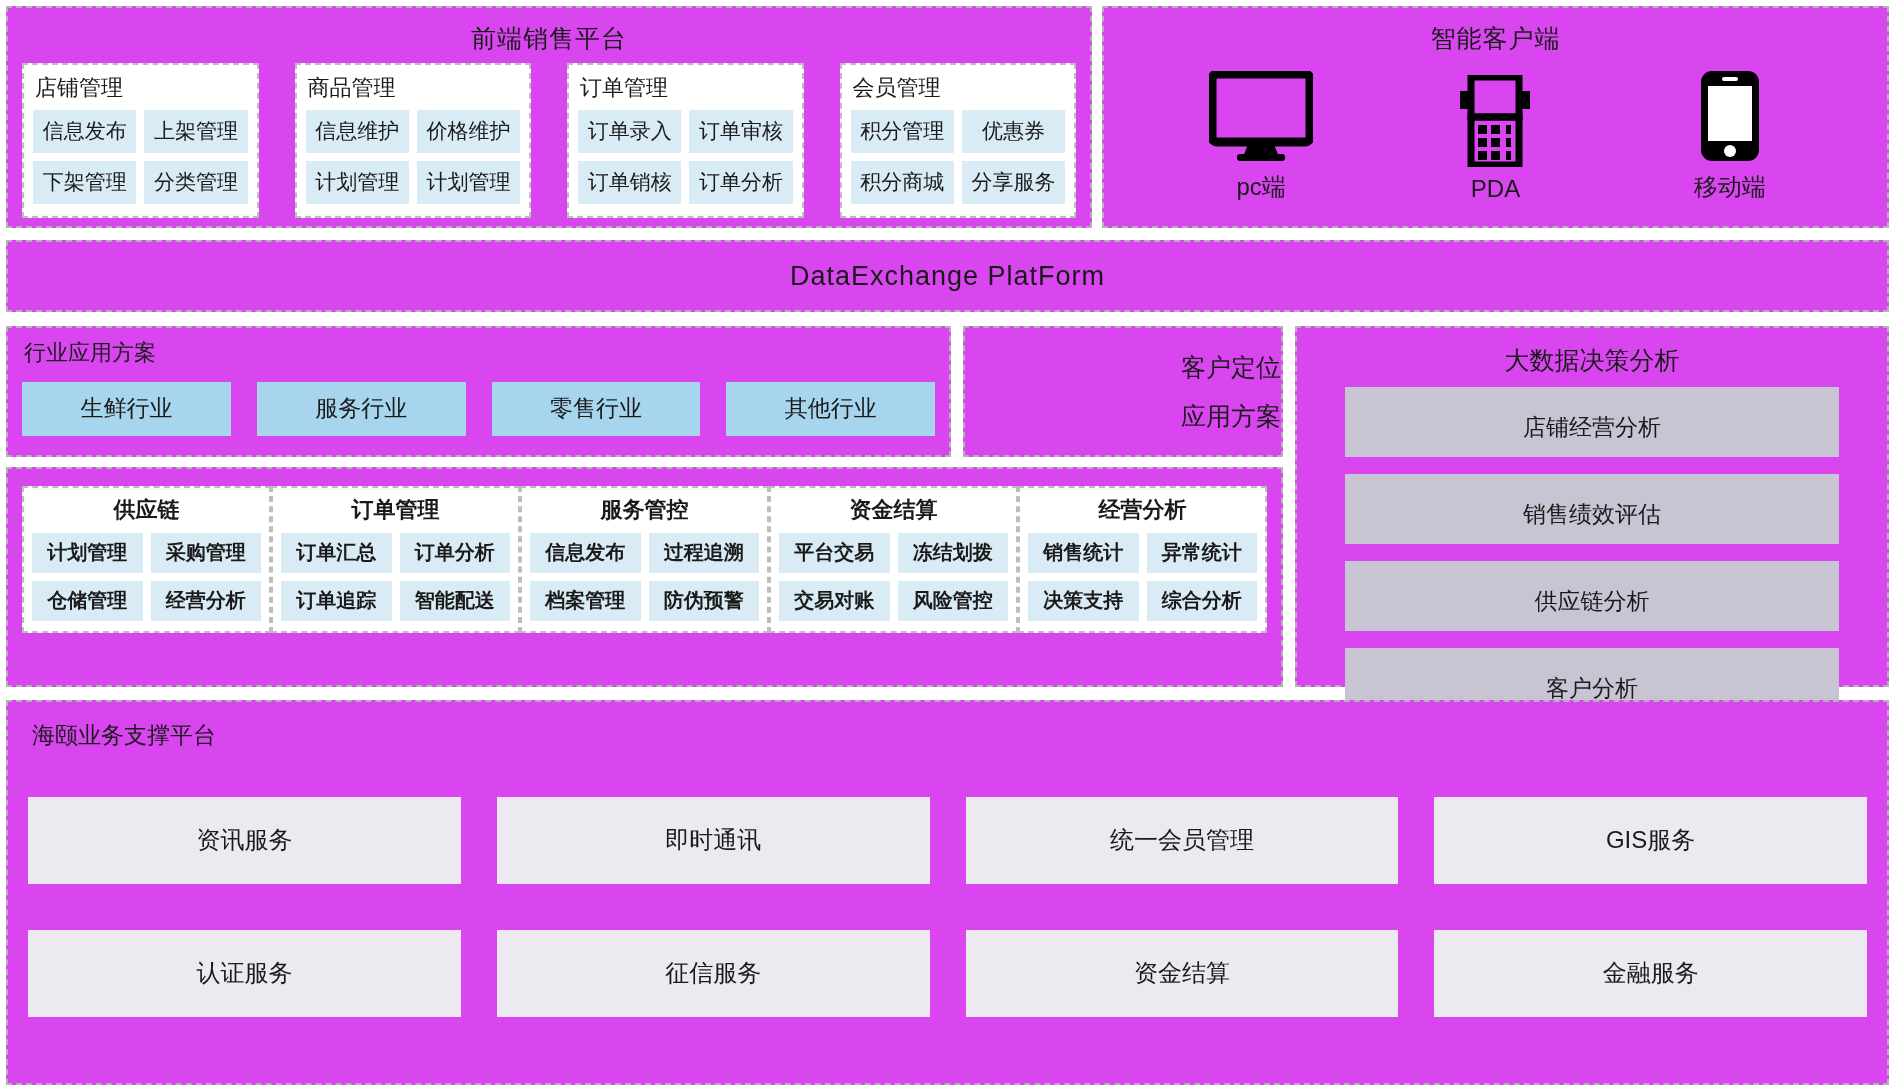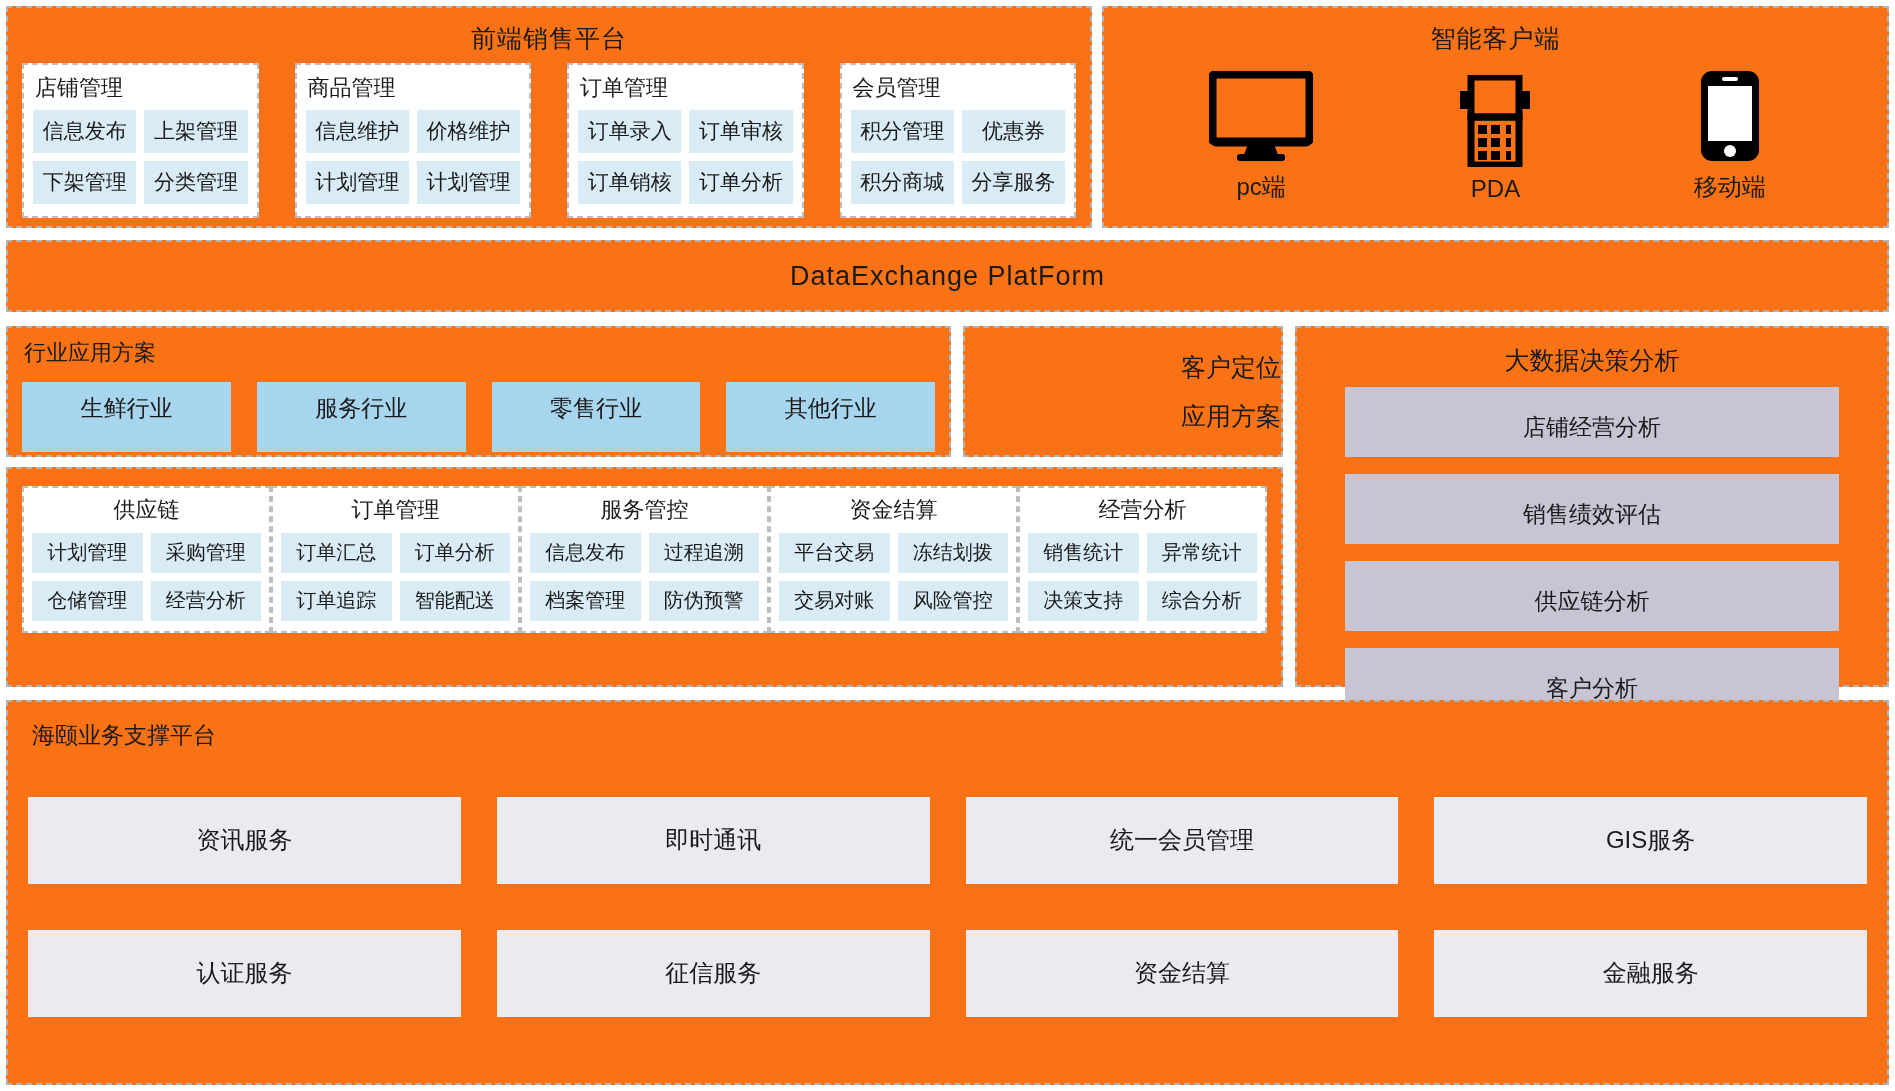--- a/index.html
+++ b/index.html
@@ -7,21 +7,21 @@
     background: #ffffff;
   }
   body {
     width: 1895px; height: 1091px;
     font-family: "Liberation Sans", "DejaVu Sans", sans-serif;
     color: #1a1a1a;
     overflow: hidden;
   }
   .page { position: relative; width: 1895px; height: 1091px; box-sizing: border-box; }
 
-  .dash { border: 2px dashed #b3b3b3; box-sizing: border-box; background: #f97316; }
+  .dash { border: 2px dashed #b3b3b3; box-sizing: border-box; background: #d946ef; }
   .dash-thin { border: 2px dashed #bdbdbd; box-sizing: border-box; background: #fff; }
 
   
   .row1 { position: absolute; left: 6px; top: 6px; width: 1883px; height: 222px; display: flex; gap: 10px; }
   .front-platform { width: 1086px; position: relative; }
   .section-title-center {
     text-align: center; font-size: 25px; padding-top: 14px; letter-spacing: 1px;
   }
   .front-groups {
     display: flex; gap: 36px; padding: 8px 14px 0 14px; box-sizing: border-box;
@@ -47,42 +47,42 @@
   }
   .dx-text { font-size: 27px; letter-spacing: 1px; }
 
   
   .mid { position: absolute; left: 6px; top: 326px; width: 1883px; height: 361px; }
 
   .industry { position: absolute; left: 0; top: 0; width: 945px; height: 131px; padding: 8px 14px; }
   .industry-title { font-size: 22px; margin: 2px 0 0 2px; }
   .industry-row { display: flex; gap: 26px; margin-top: 14px; }
   .industry-chip {
-    flex: 1; background: #a8d5ee; text-align: center; font-size: 23px; padding: 11px 0 28px 0;
+    flex: 1; background: #a8d5ee; text-align: center; font-size: 23px; padding: 11px 0 12px 0;
   }
 
   .cust-pos {
     position: absolute; left: 957px; top: 0; width: 320px; height: 131px;
     display: flex; flex-direction: column; align-items: flex-end; justify-content: center; gap: 16px;
   }
   .cust-pos div { font-size: 25px; }
 
   .bigdata {
     position: absolute; left: 1289px; top: 0; width: 594px; height: 361px;
     padding: 8px 48px 10px 48px;
   }
   .bigdata-title { text-align: center; font-size: 25px; margin: 8px 0 10px 0; }
   .bigdata-chip {
     background: #c9c4d4; text-align: center; font-size: 23px;
     padding: 25px 0 14px 0; margin-bottom: 17px;
   }
 
   .ops { position: absolute; left: 0; top: 141px; width: 1277px; height: 220px; padding: 8px 14px; }
   .ops-title { font-size: 22px; margin: 2px 0 4px 2px; }
-  .ops-row { display: flex; gap: 0; margin-top: 9px; }
+  .ops-row { display: flex; gap: 0; margin-top: 9px; font-weight: bold; }
   .ops-group { flex: 1; padding: 4px 8px 10px 8px; }
   .ops-group-title { text-align: center; font-size: 22px; margin: 3px 0 8px 0; }
   .ops-grid { display: grid; grid-template-columns: 1fr 1fr; gap: 8px 8px; }
   .ops-chip {
     background: #d9ebf5; text-align: center; font-size: 20px;
     padding: 6px 1px 7px 1px; white-space: nowrap;
   }
 
   
   .support { position: absolute; left: 6px; top: 700px; width: 1883px; height: 385px; padding: 10px 20px; }

